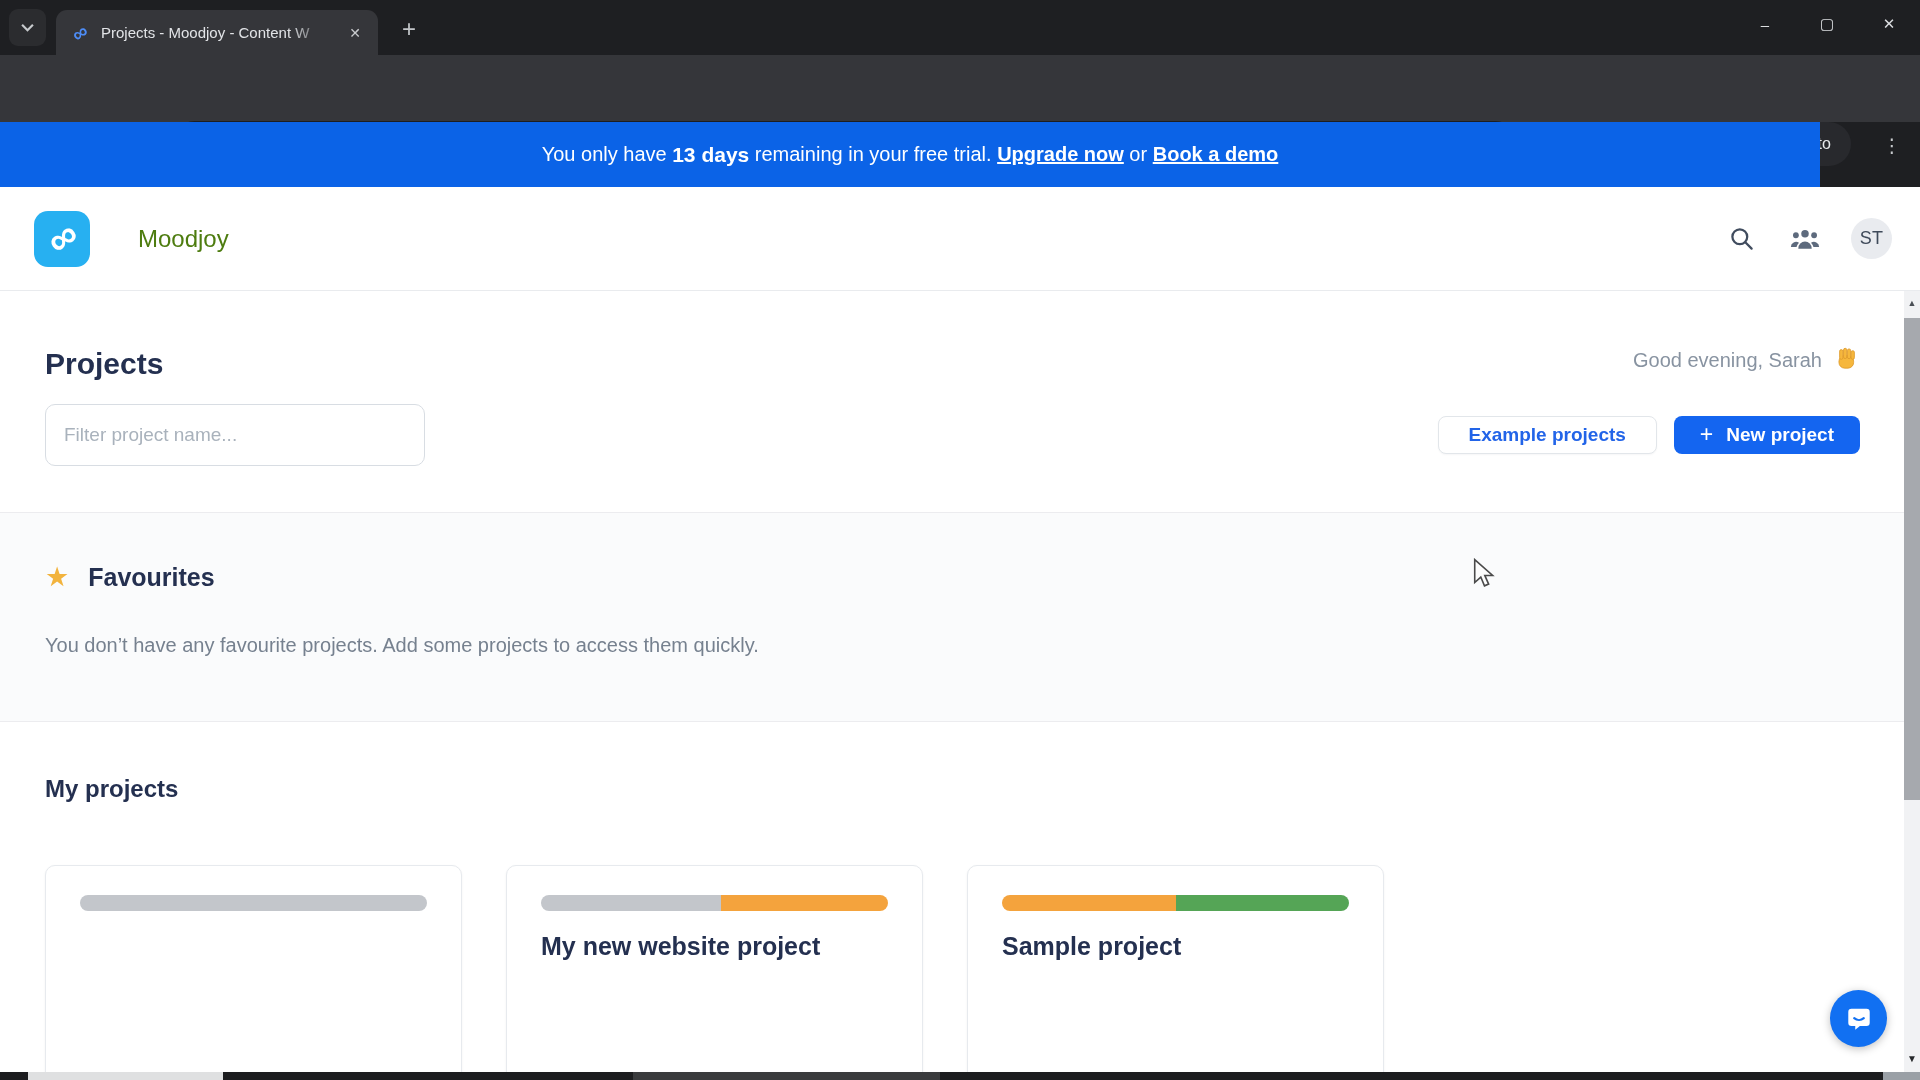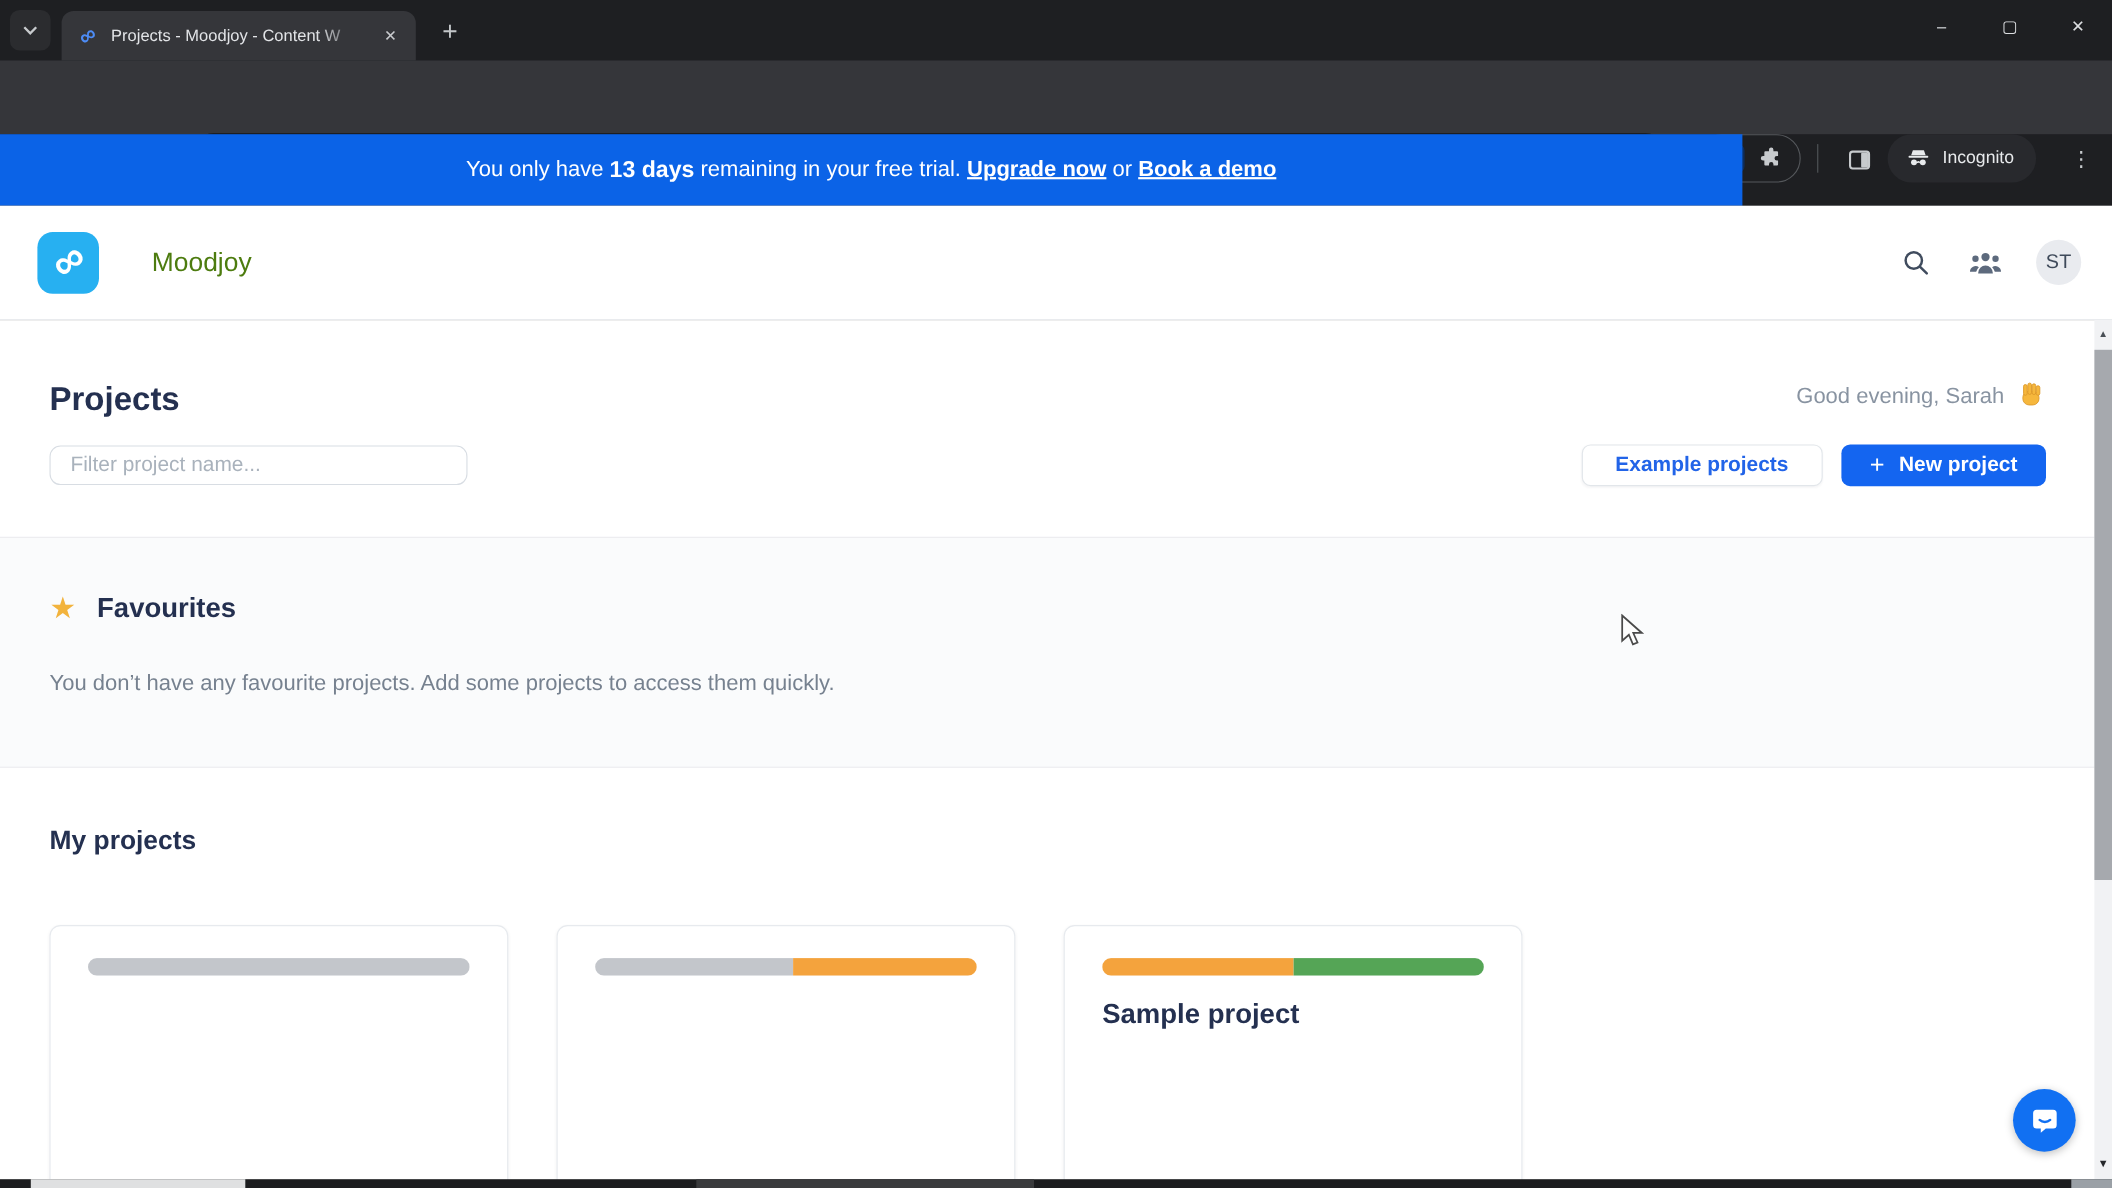--- a/index.html
+++ b/index.html
@@ -45,21 +45,21 @@
   .tb-sep { position:absolute; left:1652px; top:76px; width:1px; height:26px; background:#53565a; }
   .sidepanel-btn { position:absolute; left:1672px; top:72px; width:36px; height:36px; display:flex;
                    align-items:center; justify-content:center; }
   .incognito-badge { position:absolute; left:1716px; top:67px; height:44px; border-radius:22px; background:#28292d;
                      display:flex; align-items:center; gap:10px; padding:0 20px 0 16px; }
   .incognito-label { font-size:16px; color:#e8eaec; }
   .dots-btn { position:absolute; left:1874px; top:72px; width:36px; height:36px; display:flex; align-items:center;
               justify-content:center; color:#c7cacd; font-size:19px; }
 
   
-  .banner { position:absolute; left:0; top:122px; width:1584px; height:65px; background:#0b63e7; color:#fff;
+  .banner { position:absolute; left:0; top:122px; width:1820px; height:65px; background:#0b63e7; color:#fff;
             display:flex; align-items:center; justify-content:center; font-size:20px; }
   .banner span { white-space:pre; }
   .banner .b-bold { font-weight:700; font-size:21px; }
   .banner a { color:#fff; font-weight:700; text-decoration:underline; cursor:pointer; white-space:pre; }
 
   
   .appheader { position:absolute; left:0; top:187px; width:1920px; height:104px; background:#fff;
                border-bottom:1px solid #e9ebee; display:flex; align-items:center; padding:0 28px 0 34px; }
   .logo { width:56px; height:56px; border-radius:14px; background:#27b0f1; display:flex; align-items:center;
           justify-content:center; }
@@ -70,21 +70,21 @@
   .avatar { width:41px; height:41px; border-radius:50%; background:#e9ebef; display:flex; align-items:center;
             justify-content:center; font-size:18px; color:#3f4a5a; letter-spacing:.3px; }
 
   
   .main { position:absolute; left:0; top:291px; width:1920px; height:789px; background:#fff; overflow:hidden; }
   .main-inner { padding:0 60px 0 45px; }
   .row-head { margin-top:56px; display:flex; align-items:flex-start; justify-content:space-between; }
   .page-title { font-size:30px; font-weight:700; color:#243050; }
   .greeting { display:flex; align-items:center; gap:12px; font-size:20px; color:#8893a1; }
   .row-actions { margin-top:23px; display:flex; align-items:center; justify-content:space-between; }
-  .filter-input { width:380px; height:36px; border:1px solid #d8dde3; border-radius:10px; padding:0 18px;
+  .filter-input { width:380px; height:62px; border:1px solid #d8dde3; border-radius:10px; padding:0 18px;
                   font-size:19px; color:#3a4657; font-family:inherit; outline:none; }
   .filter-input::placeholder { color:#a9b2bc; }
   .btn-group { display:flex; align-items:center; gap:17px; }
   .btn { height:38px; border-radius:8px; display:flex; align-items:center; justify-content:center;
          font-size:19px; font-weight:700; cursor:pointer; border:none; font-family:inherit; }
   .btn-secondary { background:#fff; border:1px solid #e2e6ea; color:#2264e8; padding:0 30px;
                    box-shadow:0 1px 2px rgba(16,24,40,.04); }
   .btn-primary { background:#1465f0; color:#fff; padding:0 26px; gap:13px; }
   .btn-primary .plus { font-size:23px; font-weight:400; margin-top:-2px; }
 
@@ -274,20 +274,21 @@
           <div class="card">
             <div class="progress">
                 <div style="width: 100%; background: rgb(195, 198, 203);"></div>
               </div>
           </div>
           <div class="card">
             <div class="progress">
                 <div style="width: 52%; background: rgb(195, 198, 203);"></div>
                 <div style="width: 48%; background: rgb(244, 163, 61);"></div>
               </div>
+            <div class="card-title">My new website project</div>
           </div>
           <div class="card">
             <div class="progress">
                 <div style="width: 50%; background: rgb(244, 163, 61);"></div>
                 <div style="width: 50%; background: rgb(85, 165, 86);"></div>
               </div>
             <div class="card-title">Sample project</div>
           </div>
         </div>
       </div>

